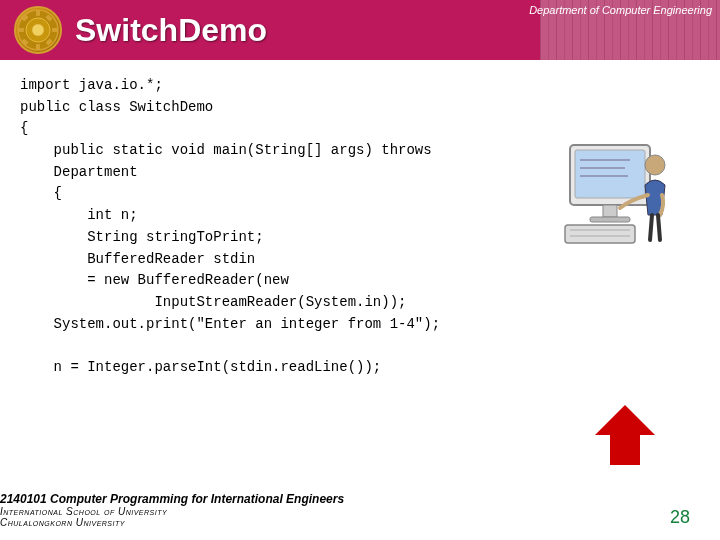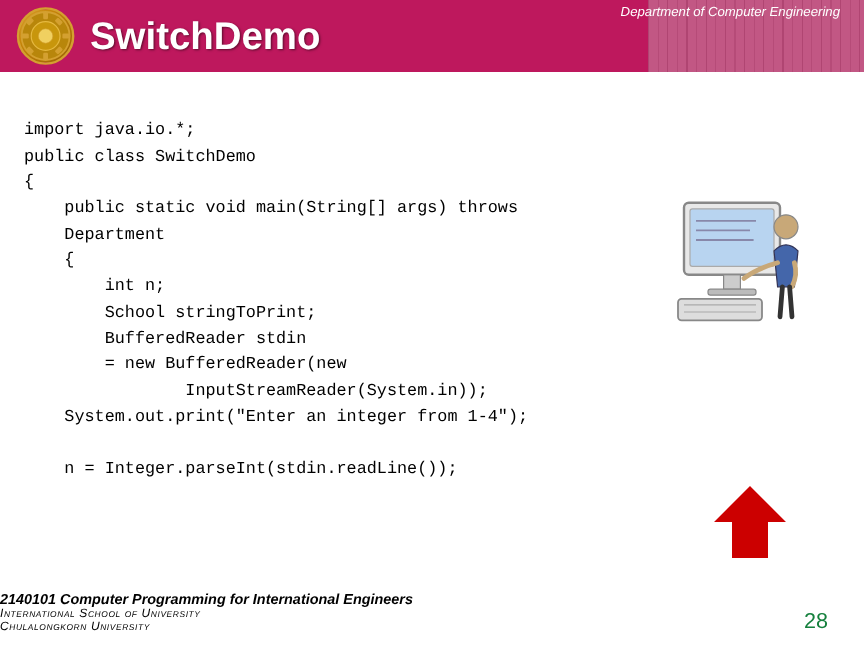--- a/index.html
+++ b/index.html
@@ -49,21 +49,21 @@
     .top-bar-title {
       font-size: 32px;
       font-weight: bold;
       color: #ffffff;
       margin-left: 10px;
       text-shadow: 1px 1px 2px rgba(0,0,0,0.5);
     }
 
     .dept-label {
       position: absolute;
-      right: 20px;
+      right: 8px;
       top: 4px;
       font-size: 11px;
       color: #ffffff;
       font-style: italic;
     }
 
     
     .keyboard-bg {
       position: absolute;
       right: 0;
@@ -82,21 +82,20 @@
         #ccc 1px, #ccc 8px,
         #aaa 8px, #aaa 9px,
         #ccc 9px, #ccc 16px
       );
     }
 
     
     .main-content {
       padding: 15px 20px 10px 20px;
       position: relative;
-      margin-top: 24px;
     }
 
     
     .code-block {
       font-family: 'Courier New', Courier, monospace;
       font-size: 14px;
       line-height: 1.55;
       color: #000000;
     }
 
@@ -196,21 +195,21 @@
 <div class="main-content">
 
   <div class="code-block">
     <div class="code-line">import java.io.*;</div>
     <div class="code-line">public class SwitchDemo</div>
     <div class="code-line">{</div>
     <div class="code-line">    public static void main(String[] args) throws</div>
     <div class="code-line">    Department</div>
     <div class="code-line">    {</div>
     <div class="code-line">        int n;</div>
-    <div class="code-line">        School stringToPrint;</div>
+    <div class="code-line">        String stringToPrint;</div>
     <div class="code-line">        BufferedReader stdin</div>
     <div class="code-line">        = new BufferedReader(new</div>
     <div class="code-line">                InputStreamReader(System.in));</div>
     <div class="code-line">    System.out.print("Enter an integer from 1-4");</div>
     <div class="code-line">&nbsp;</div>
     <div class="code-line">    n = Integer.parseInt(stdin.readLine());</div>
   </div>
 
   <div class="computer-illus">
     <svg class="computer-svg" viewBox="0 0 140 130">

